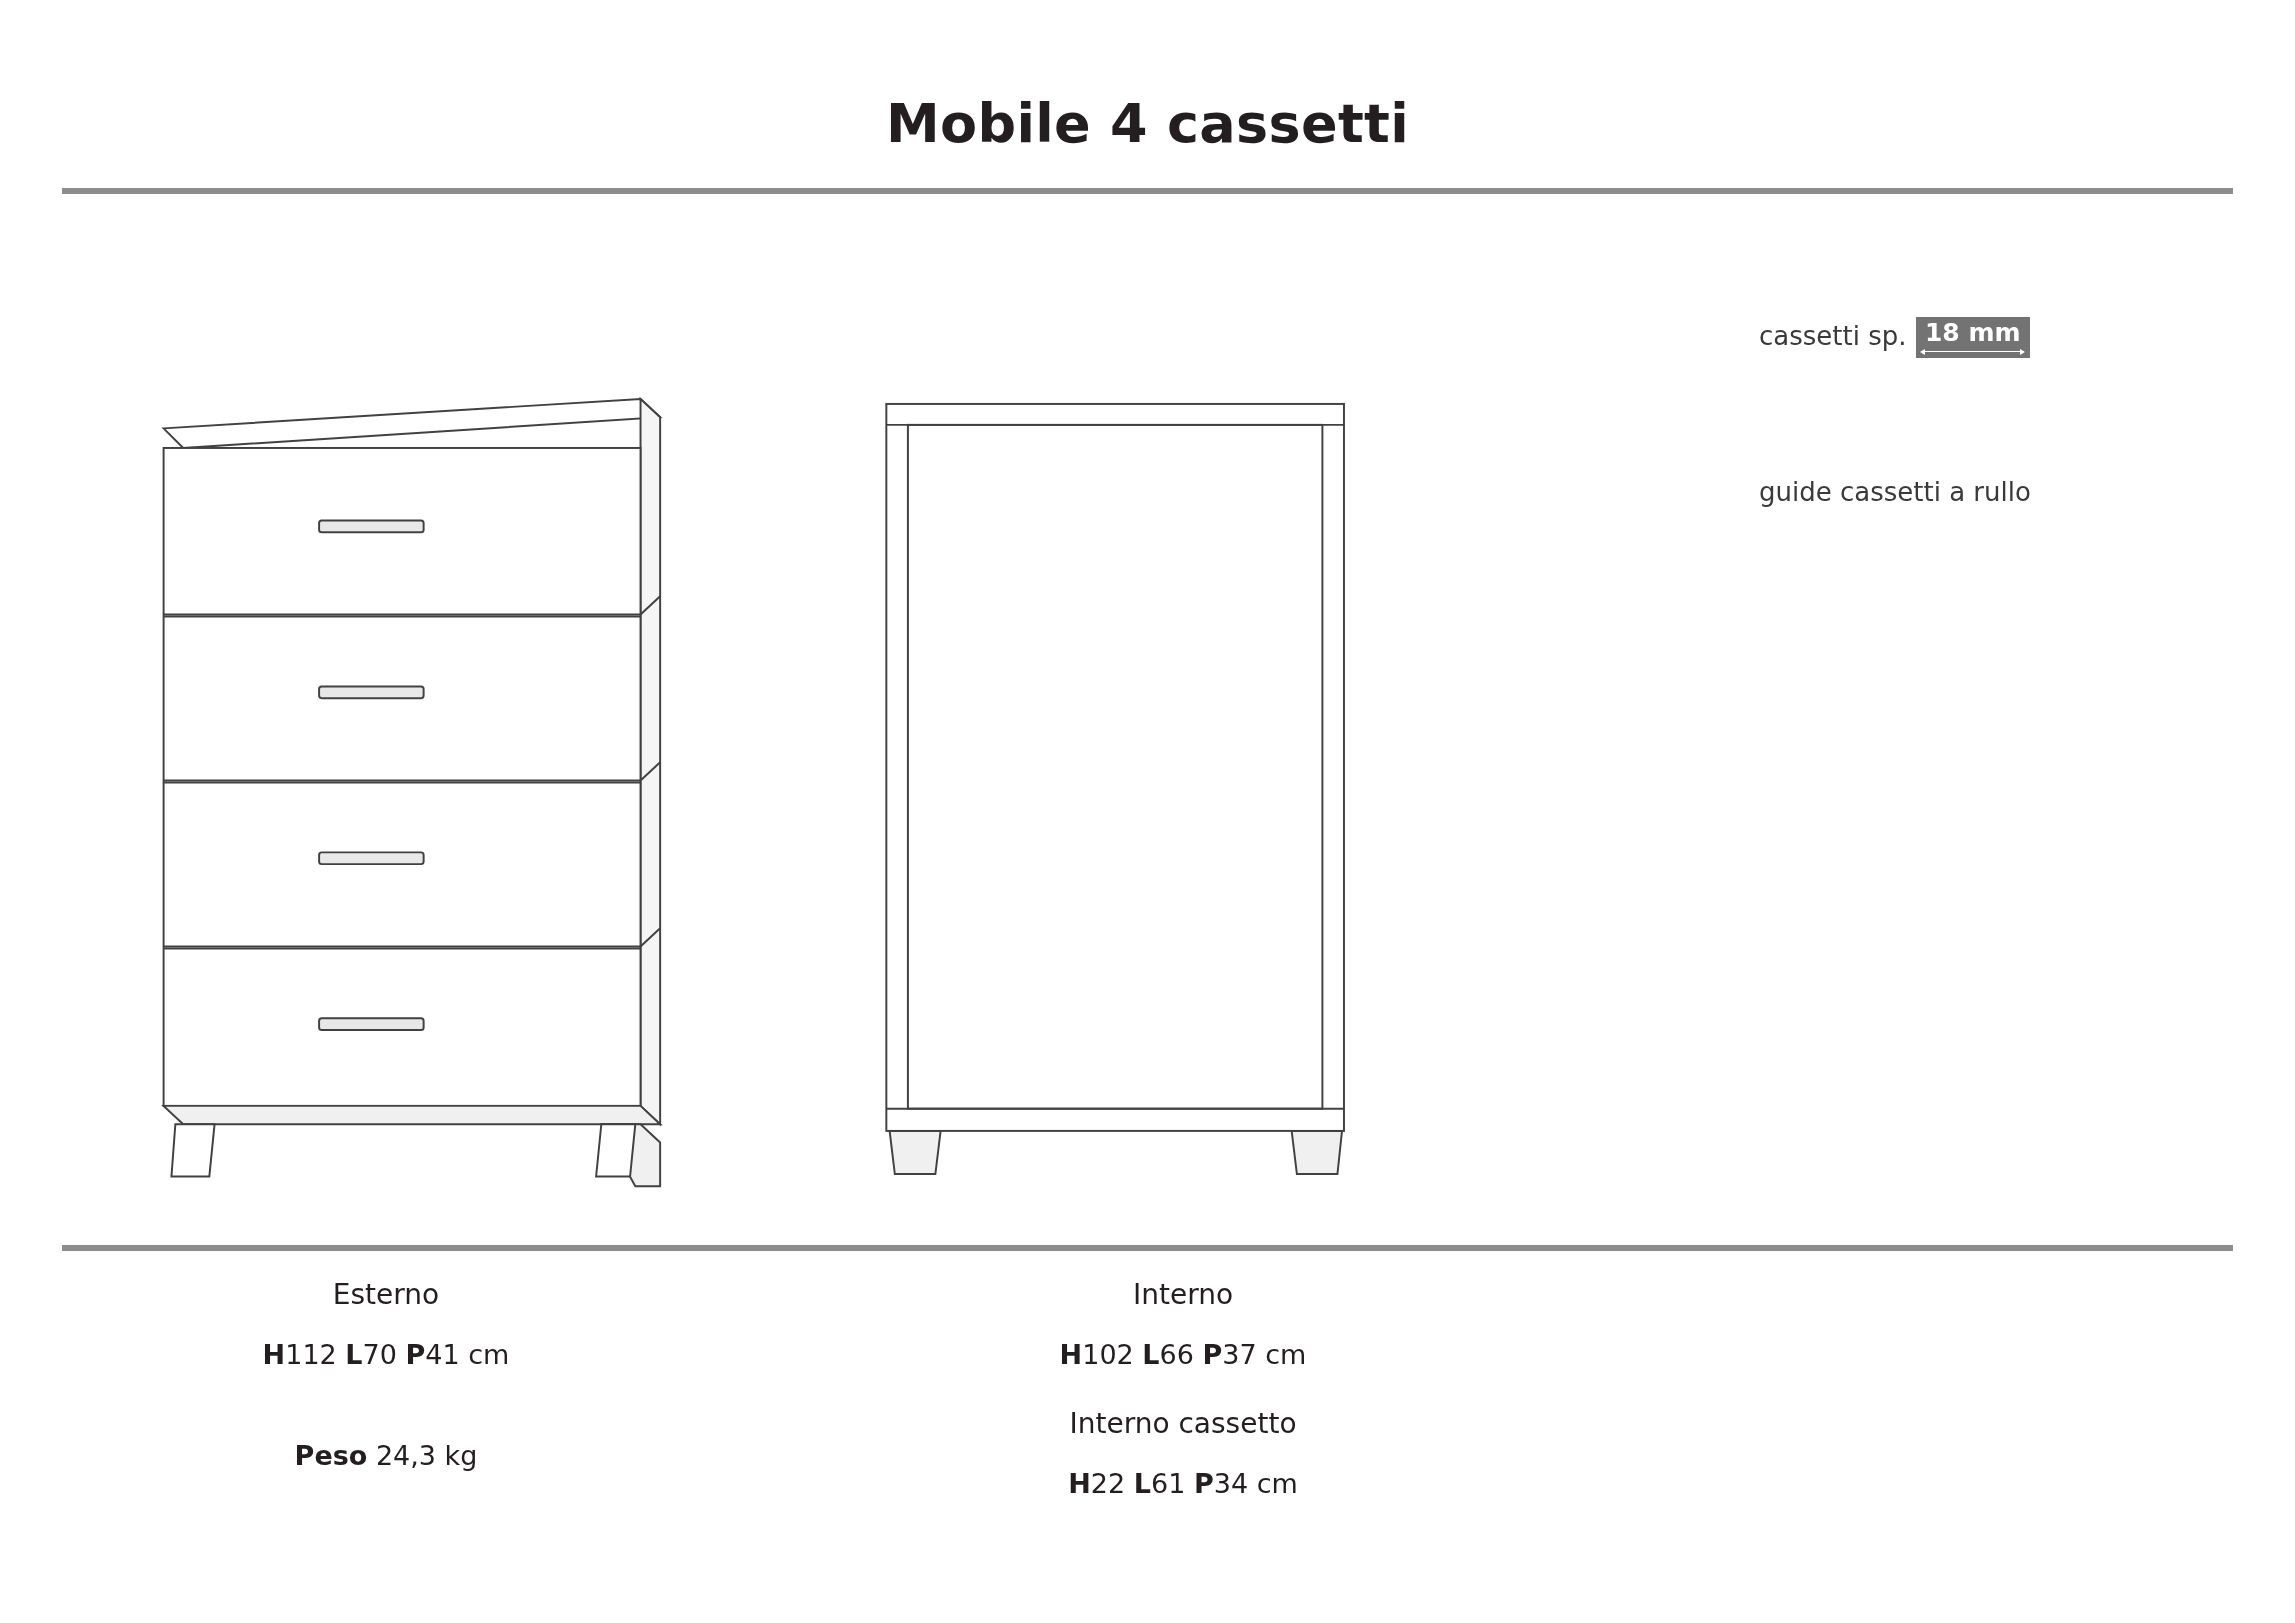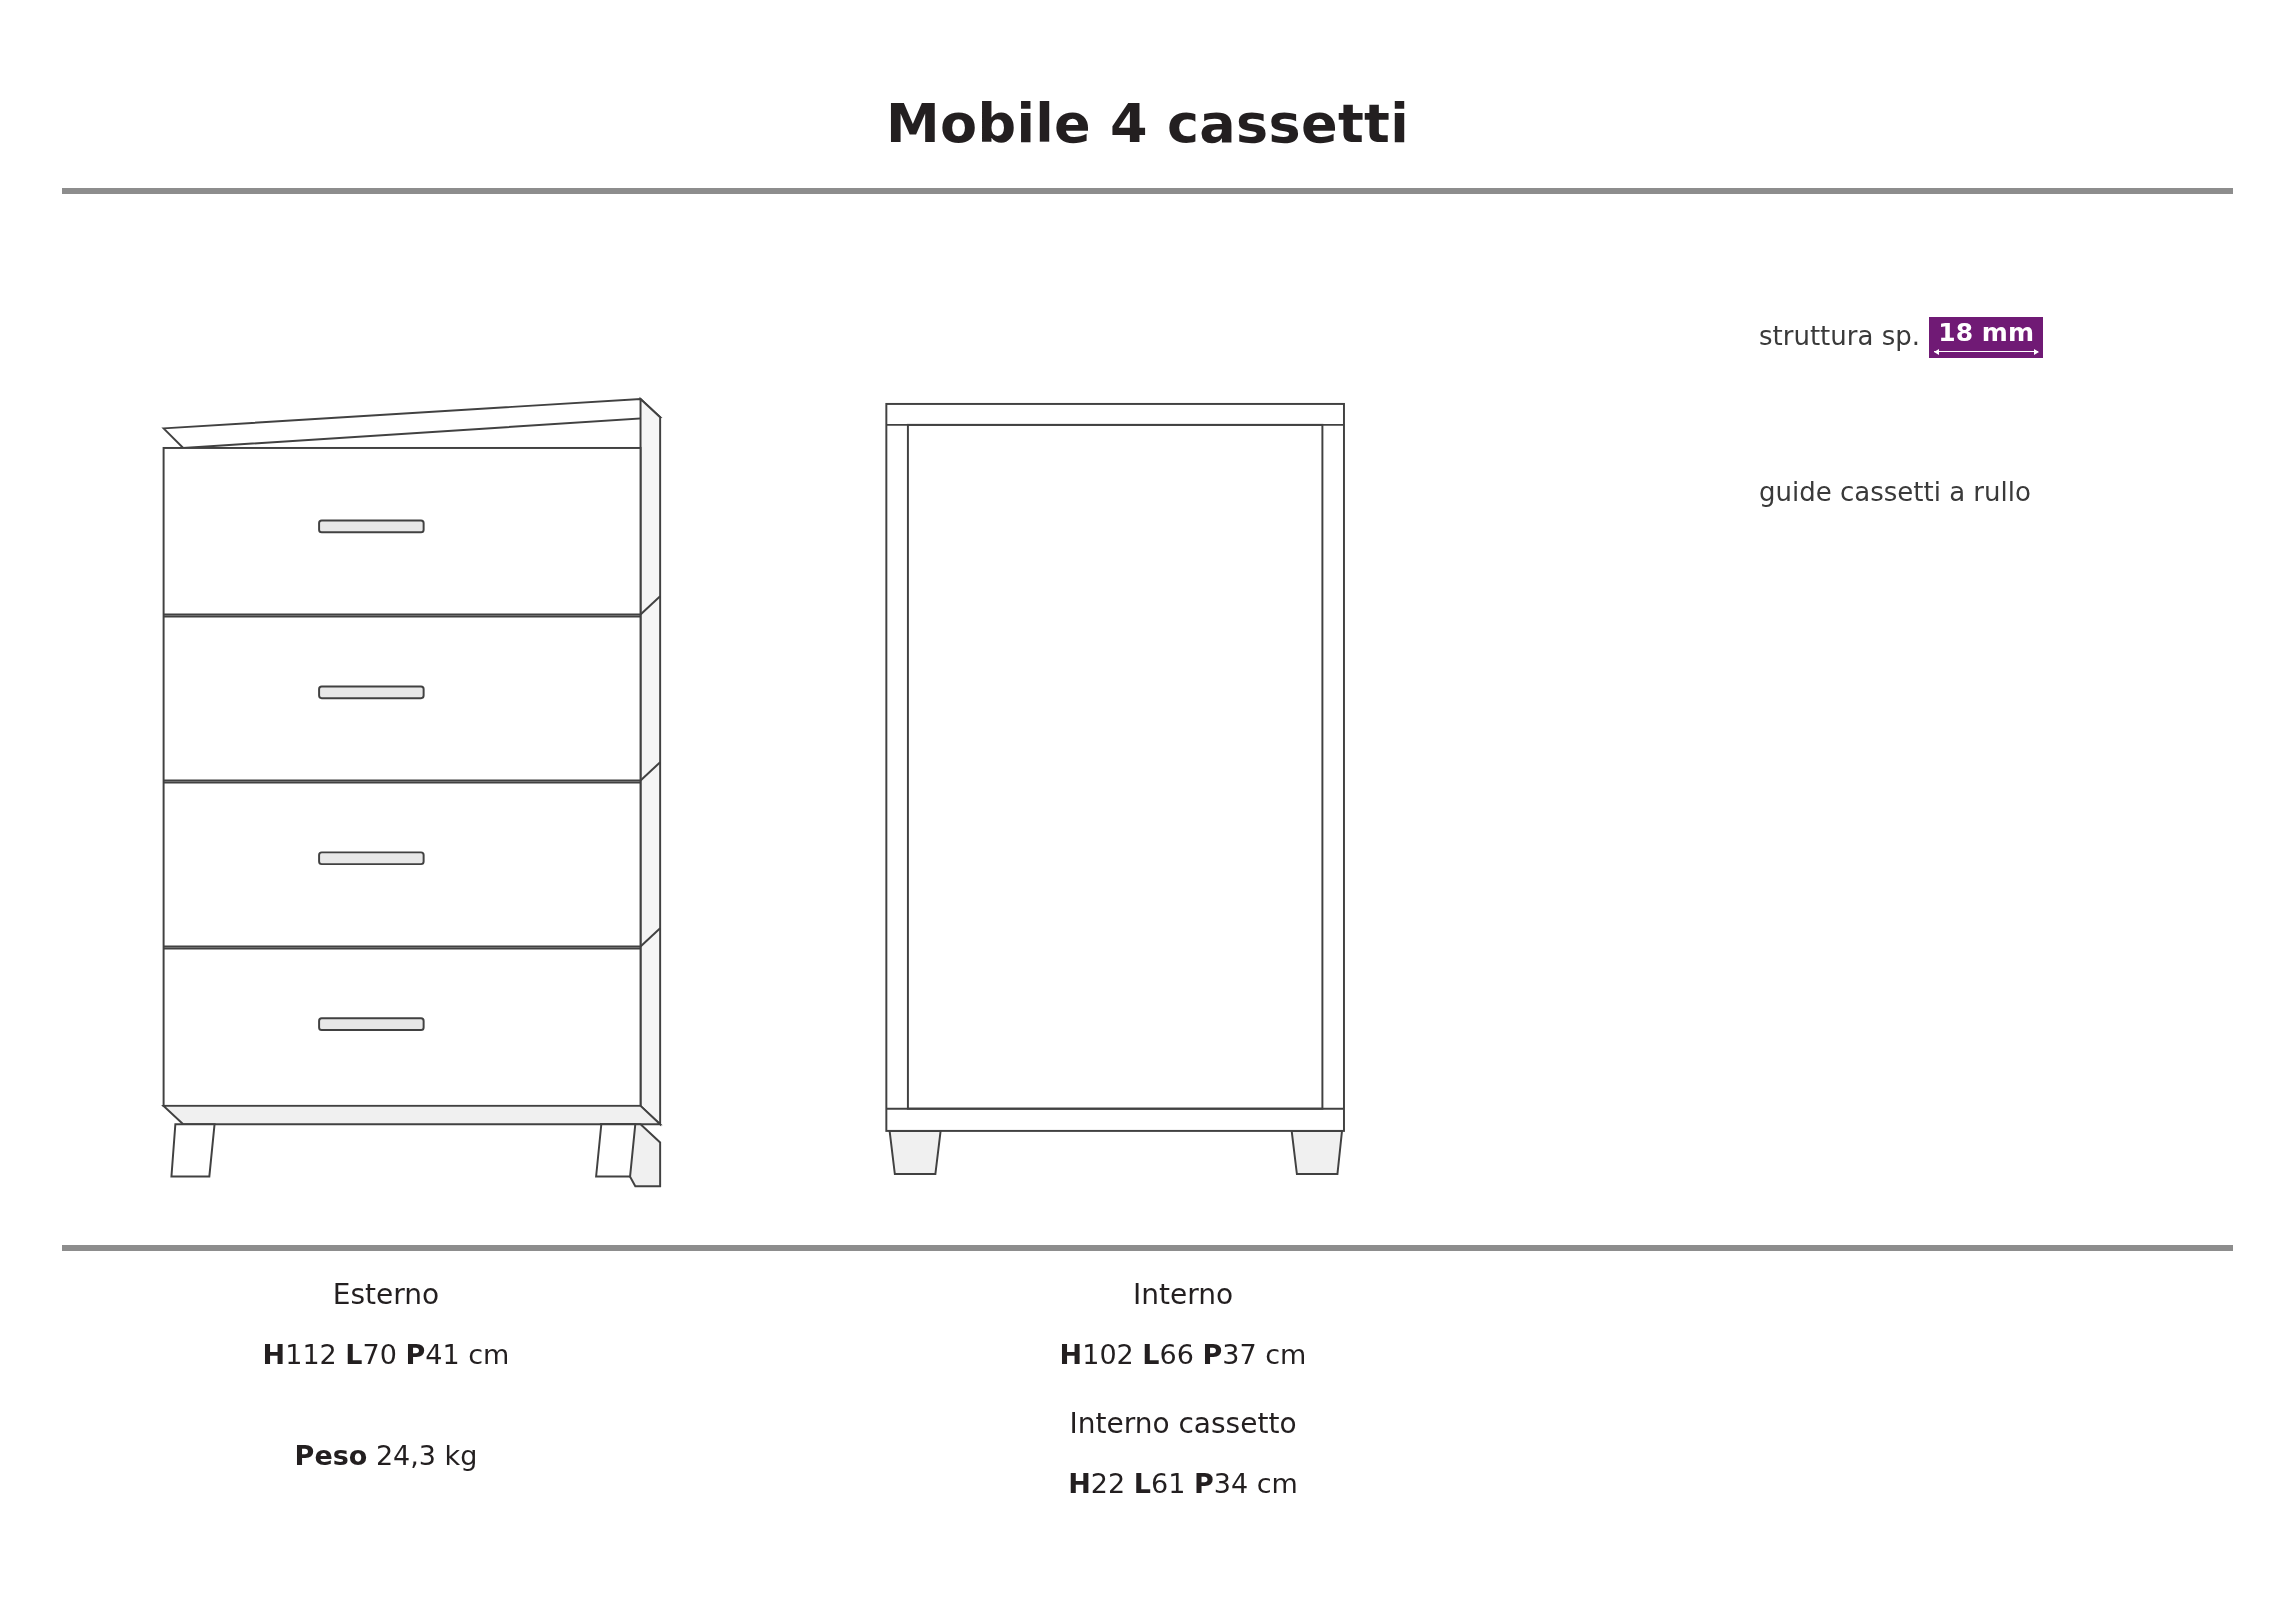--- a/index.html
+++ b/index.html
@@ -58,21 +58,21 @@
     position: absolute;
     left: 1759px;
     top: 317px;
     font-size: 26px;
     color: #3a3a3a;
     white-space: nowrap;
   }
   .thickness-badge {
     display: inline-block;
     position: relative;
-    background: #701a75;
+    background: #737373;
     color: #ffffff;
     font-weight: bold;
     font-size: 25px;
     padding: 2.6px 9.2px 11.8px 9.2px;
     margin-left: 9.2px;
     vertical-align: middle;
     line-height: 1.05;
   }
   .thickness-badge .arrowline {
     position: absolute;
@@ -147,21 +147,21 @@
 </head>
 <body>
 
 <div class="sheet">
 
   <div class="title">Mobile 4 cassetti</div>
 
   <div class="rule-top"></div>
 
   <div class="note-struttura">
-    <span>struttura sp.</span><span class="thickness-badge"><span>18 mm</span><span class="arrowline"></span></span>
+    <span>cassetti sp.</span><span class="thickness-badge"><span>18 mm</span><span class="arrowline"></span></span>
   </div>
 
   <div class="note-guide">guide cassetti a rullo</div>
 
   <div class="drawing-left">
     <svg width="588" height="811" viewBox="0 0 900 1240" fill="none" xmlns="http://www.w3.org/2000/svg">
       <g stroke="#414141" stroke-width="3" fill="#ffffff">
 
         <polygon points="30,55 760,10 790,38 60,85" fill="#ffffff"></polygon>
 

